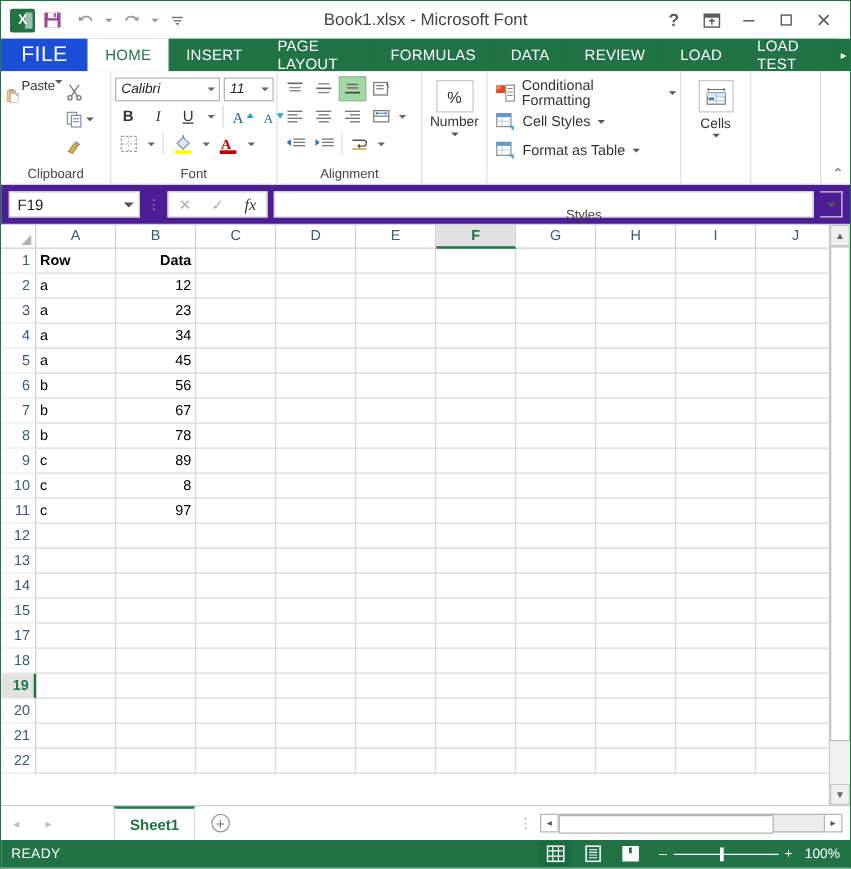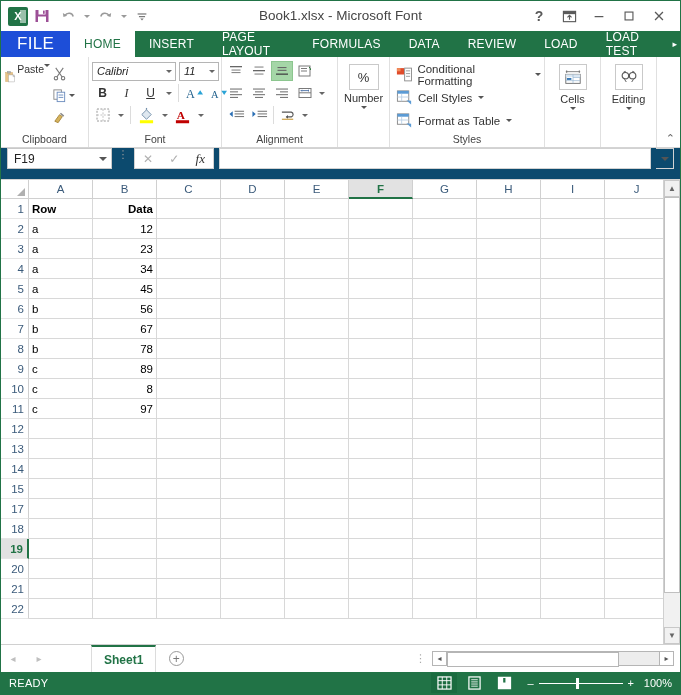--- a/index.html
+++ b/index.html
@@ -199,23 +199,23 @@
   }
   .bigbtn .lbl { font-size: 11px; color: #333; margin-top: 3px; }
   .ribbon-collapse {
     position: absolute; right: 5px; bottom: 2px;
     font-size: 11px; color: #666;
   }
 
   
   .fbar {
     flex: 0 0 32px; height: 32px;
-    display: flex; align-items: flex-start;
+    display: flex; align-items: center;
     padding: 0 6px; gap: 5px;
-    background: #0c4a6e;
+    background: #4c1d95;
     border-bottom: 1px solid #d4d4d4;
   }
   .namebox {
     width: 105px; height: 21px; border: 1px solid #c9c9c9;
     display: flex; align-items: center; font-size: 12px;
     color: #222; padding-left: 6px; background: #fff;
   }
   .namebox .cc { margin-left: auto; width: 16px; display:flex; align-items:center; justify-content:center;}
   .namebox .cc::after {
     content:""; border-left:4px solid transparent; border-right:4px solid transparent;
@@ -646,21 +646,21 @@
 
     <div class="rgroup numgroup">
       <div class="rgroup-body" style="flex-direction:column; align-items:center;">
         <div class="pct">%</div>
         <div class="numlbl">Number</div>
         <div class="mini-caret"></div>
       </div>
       <div class="rgroup-label"></div>
     </div>
 
-    <div class="rgroup" style="width:155px;">
+    <div class="rgroup" style="width:155px;gap:33px;">
       <div class="rgroup-body" style="flex-direction:column; padding-top:3px;">
         <div class="stylerow">
           <svg width="17" height="17" viewBox="0 0 18 18">
             <rect x="1" y="2" width="8" height="7" fill="#e04b2a"></rect>
             <rect x="1" y="2" width="4" height="3.5" fill="#f08a5a"></rect>
             <rect x="9.5" y="2" width="7.5" height="14" fill="#fff" stroke="#8a8a8a"></rect>
             <path d="M11 5 L15.5 5 M11 8 L15.5 8 M11 11 L15.5 11" stroke="#8a8a8a" stroke-width="0.9"></path>
           </svg>
           <span class="t">Conditional Formatting</span>
           <span class="dc"></span>
@@ -702,35 +702,20 @@
             </svg>
           </div>
           <div class="lbl">Cells</div>
           <div class="mini-caret"></div>
         </div>
       </div>
       <div class="rgroup-label"></div>
     </div>
 
     <div class="rgroup" style="width:56px;">
-      <div class="rgroup-body" style="justify-content:center;">
-        <div class="bigbtn">
-          <div class="ic">
-            <svg width="18" height="17" viewBox="0 0 20 18">
-              <circle cx="6" cy="7" r="3.6" fill="none" stroke="#5a5a5a" stroke-width="1.3"></circle>
-              <circle cx="14" cy="7" r="3.6" fill="none" stroke="#5a5a5a" stroke-width="1.3"></circle>
-              <path d="M9.6 7 L10.4 7" stroke="#5a5a5a" stroke-width="1.3"></path>
-              <path d="M4 3.4 L6.2 2.2 M16 3.4 L13.8 2.2" stroke="#5a5a5a" stroke-width="1.3"></path>
-              <path d="M5 11 L7 14 M15 11 L13 14" stroke="#5a5a5a" stroke-width="1.1"></path>
-            </svg>
-          </div>
-          <div class="lbl">Editing</div>
-          <div class="mini-caret"></div>
-        </div>
-      </div>
       <div class="rgroup-label"></div>
     </div>
 
     <div class="ribbon-collapse">⌃</div>
   </div>
 
   <div class="fbar">
     <div class="namebox">
       <span>F19</span>
       <span class="cc"></span>

